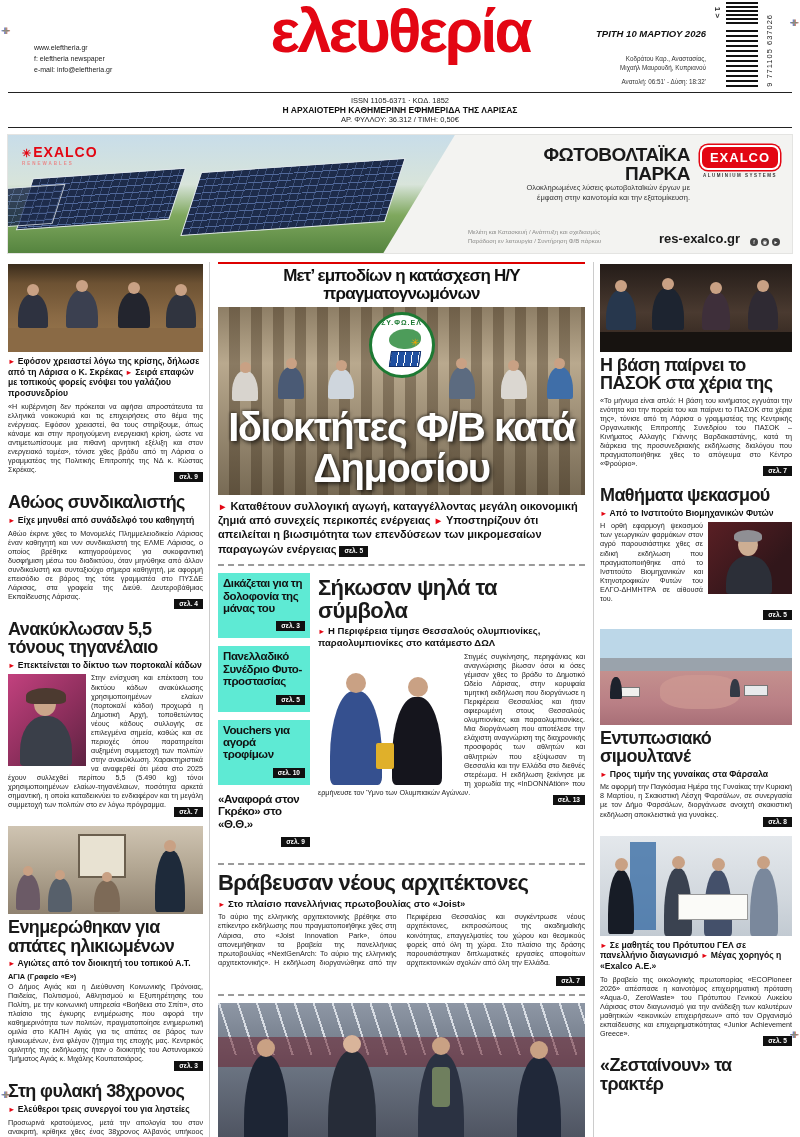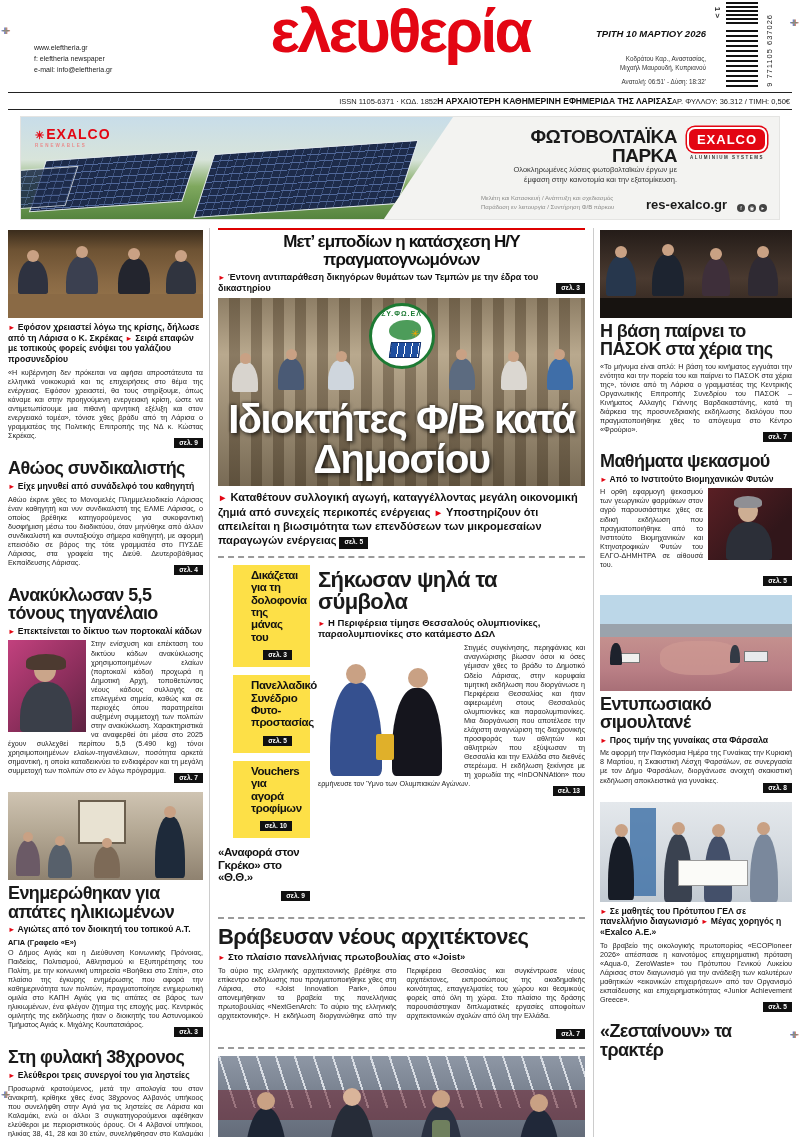--- a/index.html
+++ b/index.html
@@ -15,26 +15,26 @@
   .mast-left { position:absolute; left:34px; top:42px; font-size:7px; line-height:1.6; color:#222; }
   .mast-right { position:absolute; right:94px; top:28px; width:130px; text-align:right; }
   .mast-date { font-size:9.5px; font-weight:bold; margin-bottom:16px;font-style:italic; }
   .mast-saints { font-size:6.3px; color:#333; line-height:1.35; }
   .mast-sun { font-size:6.3px; color:#333; margin-top:6px; }
   .bcwrap { position:absolute; right:40px; top:2px; width:40px; height:90px; }
   .bc1 { width:32px; height:22px; margin-left:6px; background:repeating-linear-gradient(180deg,#111 0 2px,#fff 2px 4px); }
   .bc2 { width:32px; height:58px; margin-left:6px; margin-top:6px; background:repeating-linear-gradient(180deg,#111 0 2px,#fff 2px 5px); }
   .bcnum { position:absolute; right:-14px; top:12px; writing-mode:vertical-rl; transform:rotate(180deg); font-size:7.5px; letter-spacing:1px; color:#222; }
   .pgind { position:absolute; left:-8px; top:6px; transform:rotate(90deg); font-size:8px; font-weight:bold; color:#222; }
-  .issn-row { margin:0 8px; border-top:1px solid #222; border-bottom:1px solid #222; display:flex; justify-content:flex-end; align-items:center; padding:3px 2px; }
+  .issn-row { margin:0 8px; border-top:1px solid #222; border-bottom:1px solid #222; display:flex; justify-content:space-between; align-items:center; padding:3px 2px;flex-direction:column; }
   .issn { font-size:7.5px; color:#222; }
   .tagline { font-size:8.5px; font-weight:bold; }
 
   
-  .ad { position:relative; margin:6px 20px 0; height:104px; background:#f3f3f1; overflow:hidden; border:1px solid #e4e4e2; }
+  .ad { position:relative; margin:6px 7px 0; height:120px; background:#f3f3f1; overflow:hidden; border:1px solid #e4e4e2; }
   .ad-photo { position:absolute; left:0; top:0; bottom:0; width:57%; background:linear-gradient(180deg,#c8dde9 0%,#d8e4da 42%,#7fa85e 68%,#55843f 100%); clip-path:polygon(0 0,100% 0,84% 100%,0 100%); }
   .panel { position:absolute; background:repeating-linear-gradient(90deg,#1d2b4a 0 7px,#3c4f77 7px 8px), repeating-linear-gradient(180deg,#1d2b4a 0 6px,#51699c 6px 7px); background-blend-mode:lighten; border:1px solid #dfe5ea; transform:skewX(-18deg) skewY(-4deg); }
   .ad-brand-l { position:absolute; left:14px; top:8px; color:#e30613; font-weight:bold; }
   .ad-brand-l .bx { font-size:14px; letter-spacing:1px; }
   .ad-brand-l .bsub { display:block; font-size:4.5px; letter-spacing:2px; color:#e98a8a; }
   .ad-sun { color:#e30613; font-size:11px; margin-right:2px; }
   .ad-title { position:absolute; right:102px; top:10px; width:190px; text-align:right; font-size:19px; font-weight:bold; line-height:1.0; letter-spacing:-0.5px; color:#1a1a1a; }
   .ad-logo-r { position:absolute; right:12px; top:10px; width:80px; text-align:center; }
   .ad-logo-box { background:#e30613; color:#fff; font-weight:bold; font-size:13px; letter-spacing:1px; border-radius:8px; padding:3px 4px; border:2px solid #fff; box-shadow:0 0 0 1.5px #e30613; }
   .ad-logo-sub { font-size:4.5px; letter-spacing:1.5px; color:#333; margin-top:3px; font-weight:bold; }
@@ -79,21 +79,21 @@
   .syf .blob { position:absolute; left:17px; top:14px; width:32px; height:20px; background:#2e8b3d; border-radius:60% 45% 55% 50%; opacity:.85; }
   .syf .sun { position:absolute; right:12px; top:22px; color:#f7a400; font-size:10px; }
   .syf .pnl { position:absolute; left:18px; top:36px; width:30px; height:16px; background:repeating-linear-gradient(90deg,#1f4fa0 0 6px,#fff 6px 7px),repeating-linear-gradient(180deg,#1f4fa0 0 4px,#fff 4px 5px); background-color:#1f4fa0; border:1px solid #14306a; transform:skewX(-8deg); }
   .lead-sum { font-size:11px; font-weight:bold; line-height:1.3; margin-top:4px; text-align:left; }
   .lead-sum .arr { font-size:9.5px; }
 
   
   .briefrow { display:flex; }
   .briefs { width:92px; }
   .brief { margin-bottom:8px; }
-  .brief.boxed { background:#fde047; padding:4px 18px 6px;margin-left:15px; }
+  .brief.boxed { background:#5eead4; padding:4px 5px 6px; }
   .brief .bt { font-size:11.5px; font-weight:bold; line-height:1.08; letter-spacing:-0.4px; }
   .brief .lbl { font-size:6.3px; font-weight:bold; color:#e30613; margin-bottom:1px; letter-spacing:.3px; }
   .brief .pgline2 { margin-top:0; }
   .symb { flex:1; padding-left:8px; }
 
   .arch .body { column-count:2; column-gap:10px; }
 </style>
 </head>
 <body>
 
@@ -244,25 +244,20 @@
         </p>
         <p class="body">Προσωρινά κρατούμενος, μετά την απολογία του στον ανακριτή, κρίθηκε χθες ένας 38χρονος Αλβανός υπήκοος που συνελήφθη στην Αγιά για τις ληστείες σε Λάρισα και Καλαμάκι, ενώ οι άλλοι 3 συγκατηγορούμενοι αφέθηκαν ελεύθεροι με περιοριστικούς όρους. Οι 4 Αλβανοί υπήκοοι, ηλικίας 38, 41, 28 και 30 ετών, συνελήφθησαν στο Καλαμάκι και στους Νερόμυλους, από αστυνομικούς της Υποδιεύθυνσης Δίωξης και Εξιχνίασης Εγκλημάτων Λάρισας της ΕΛ.ΑΣ.</p>
 
       </article>
     </div>
 
     <div class="col-c">
 
       <article class="topstory">
         <h2 class="tt">Μετ’ εμποδίων η κατάσχεση Η/Υ πραγματογνωμόνων</h2>
-        <p class="kick">
-          <span class="arr">►</span>
-          <span>Έντονη αντιπαράθεση δικηγόρων θυμάτων των Τεμπών με την έδρα του δικαστηρίου</span>
-          <span class="pg" style="float:right;">σελ. 3</span>
-        </p>
       </article>
 
       <article>
         <div class="ph" style="height:188px; margin-top:4px; background:repeating-linear-gradient(90deg,#b9a98e 0 11px,#8a7a62 11px 22px);">
           <span class="shape" style="left:0; top:0; width:100%; height:100%; background:linear-gradient(180deg,rgba(60,45,25,.35) 0%,rgba(0,0,0,0) 30%,rgba(40,30,15,.45) 100%);"></span>
           <span class="fg" style="left:14px; top:64px; width:26px; height:30px; background:#d8d4ce;"></span>
             <span class="hd" style="left:22px; top:55px; width:11px; height:11px;"></span>
           <span class="fg" style="left:60px; top:60px; width:26px; height:32px; background:#4a5a75;"></span>
             <span class="hd" style="left:68px; top:51px; width:11px; height:11px;"></span>
           <span class="fg" style="left:110px; top:62px; width:26px; height:30px; background:#cfd6dd;"></span>

